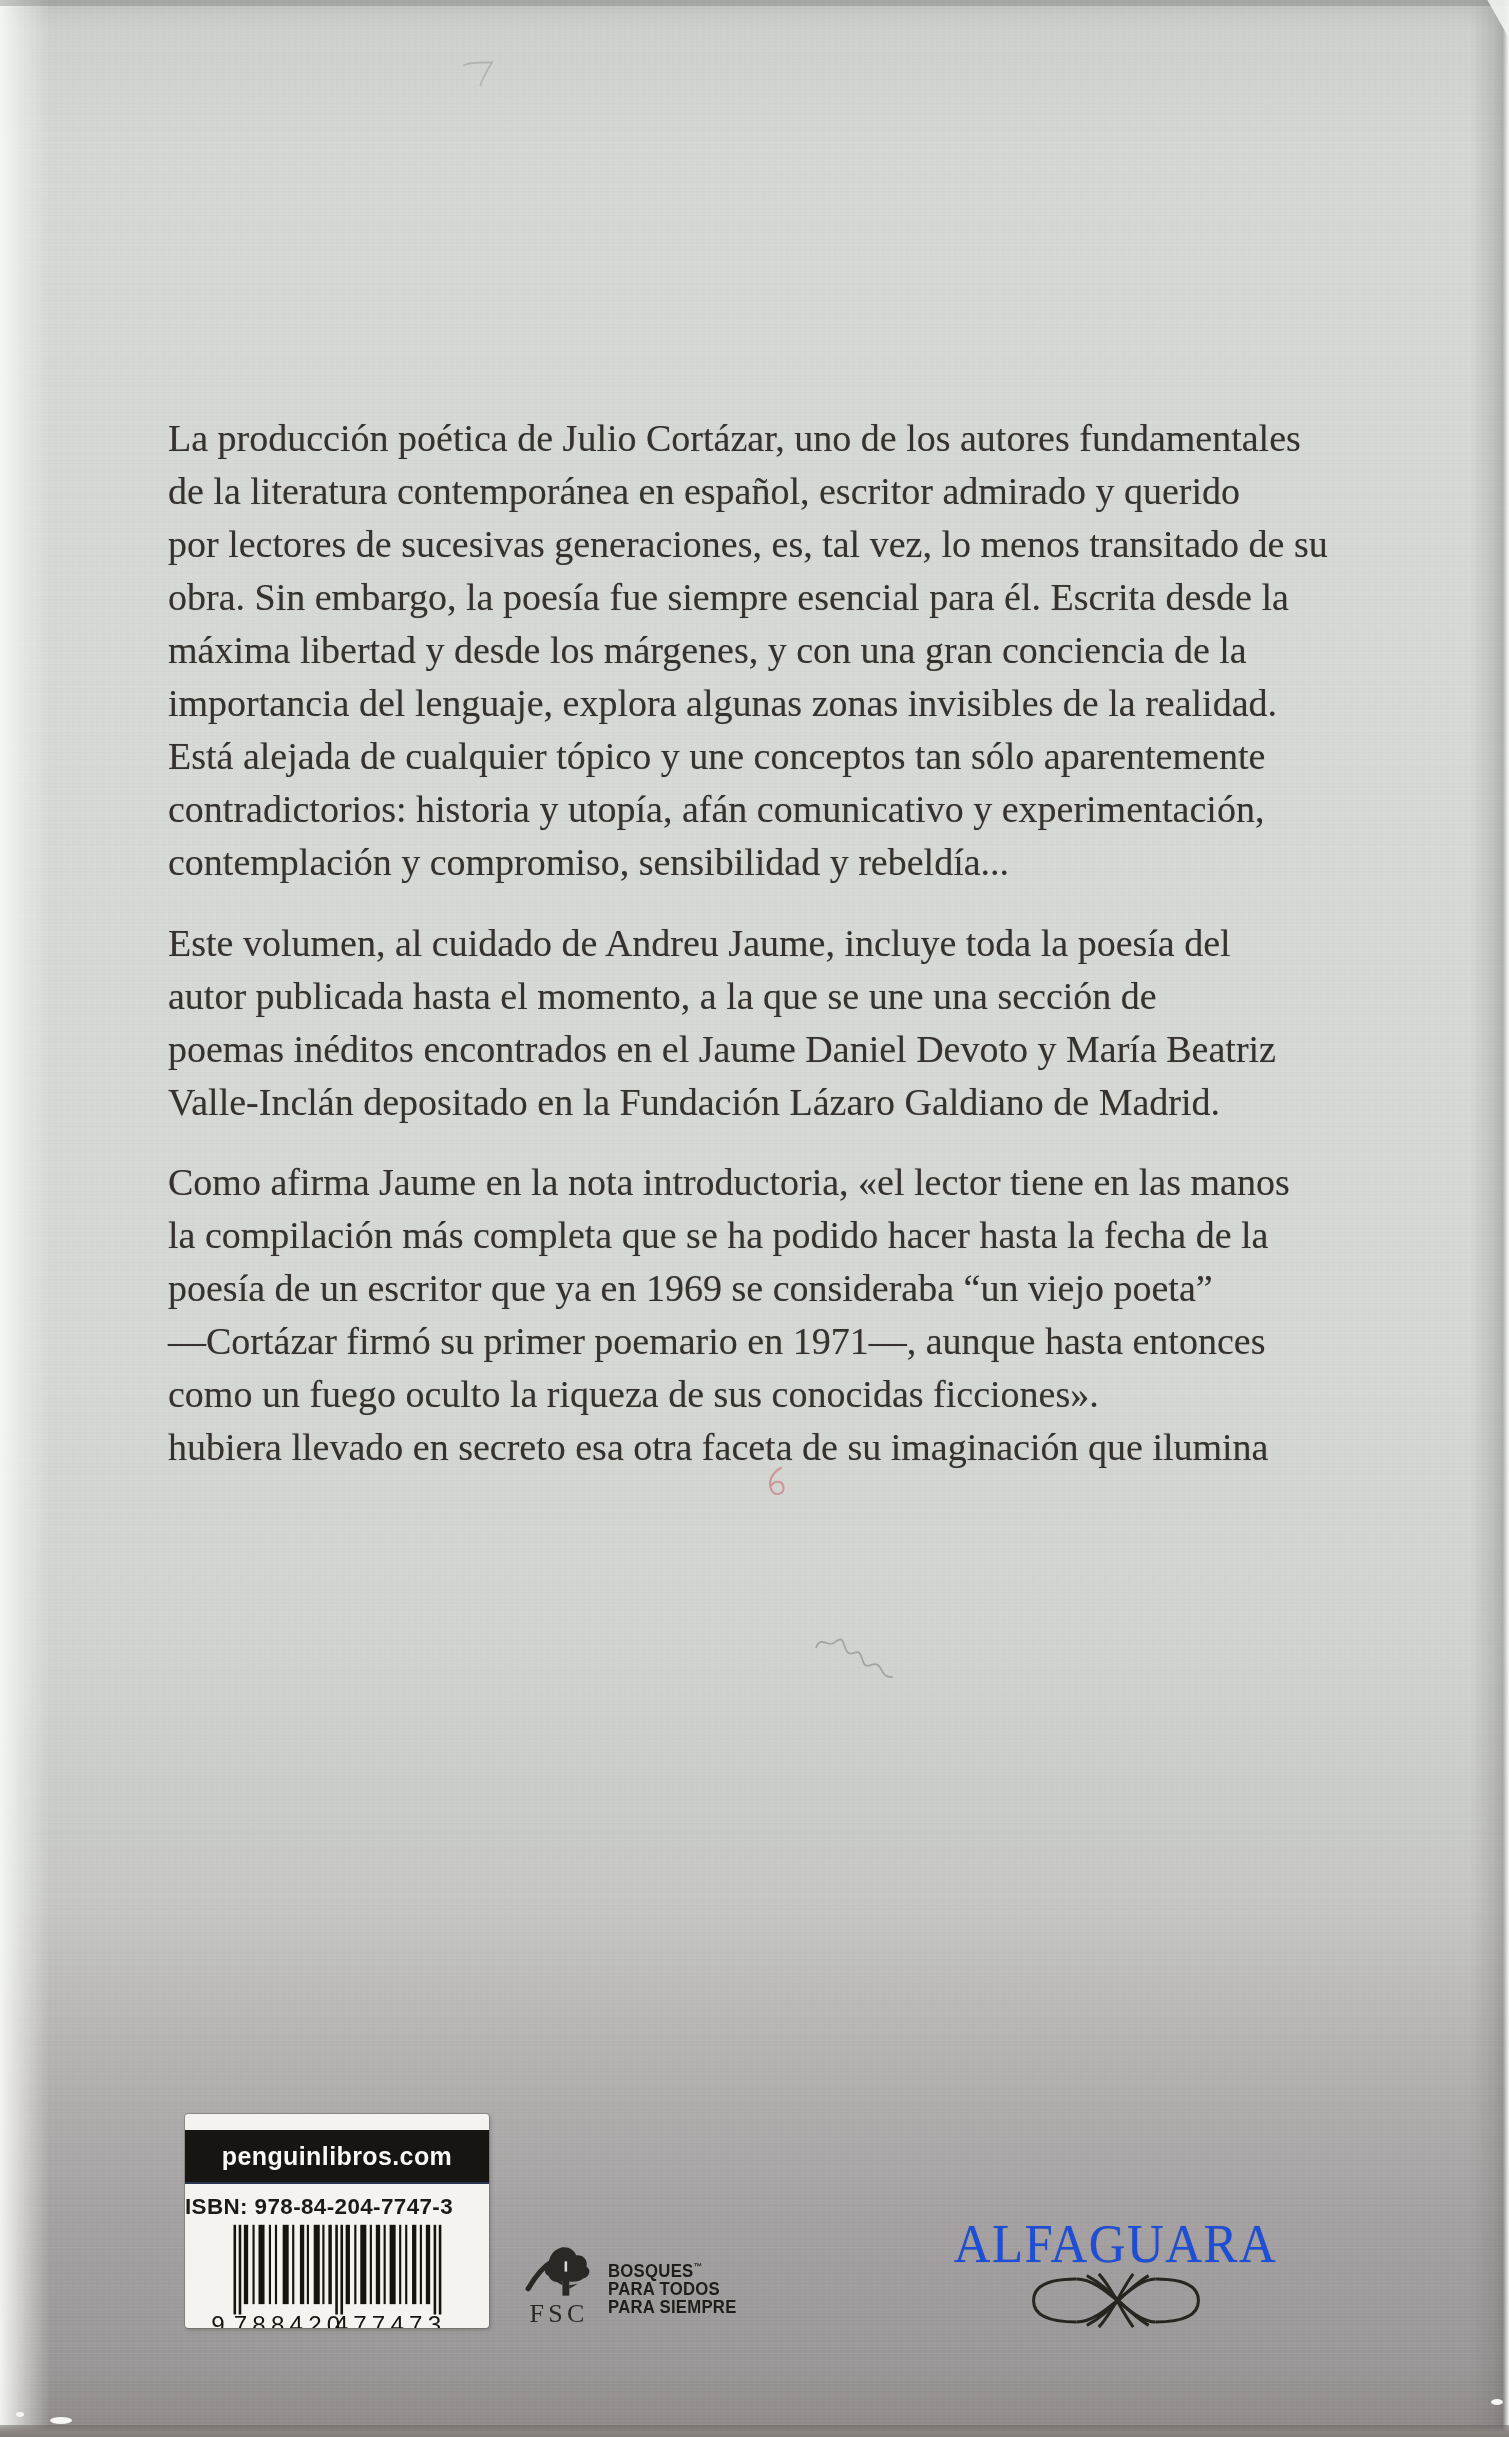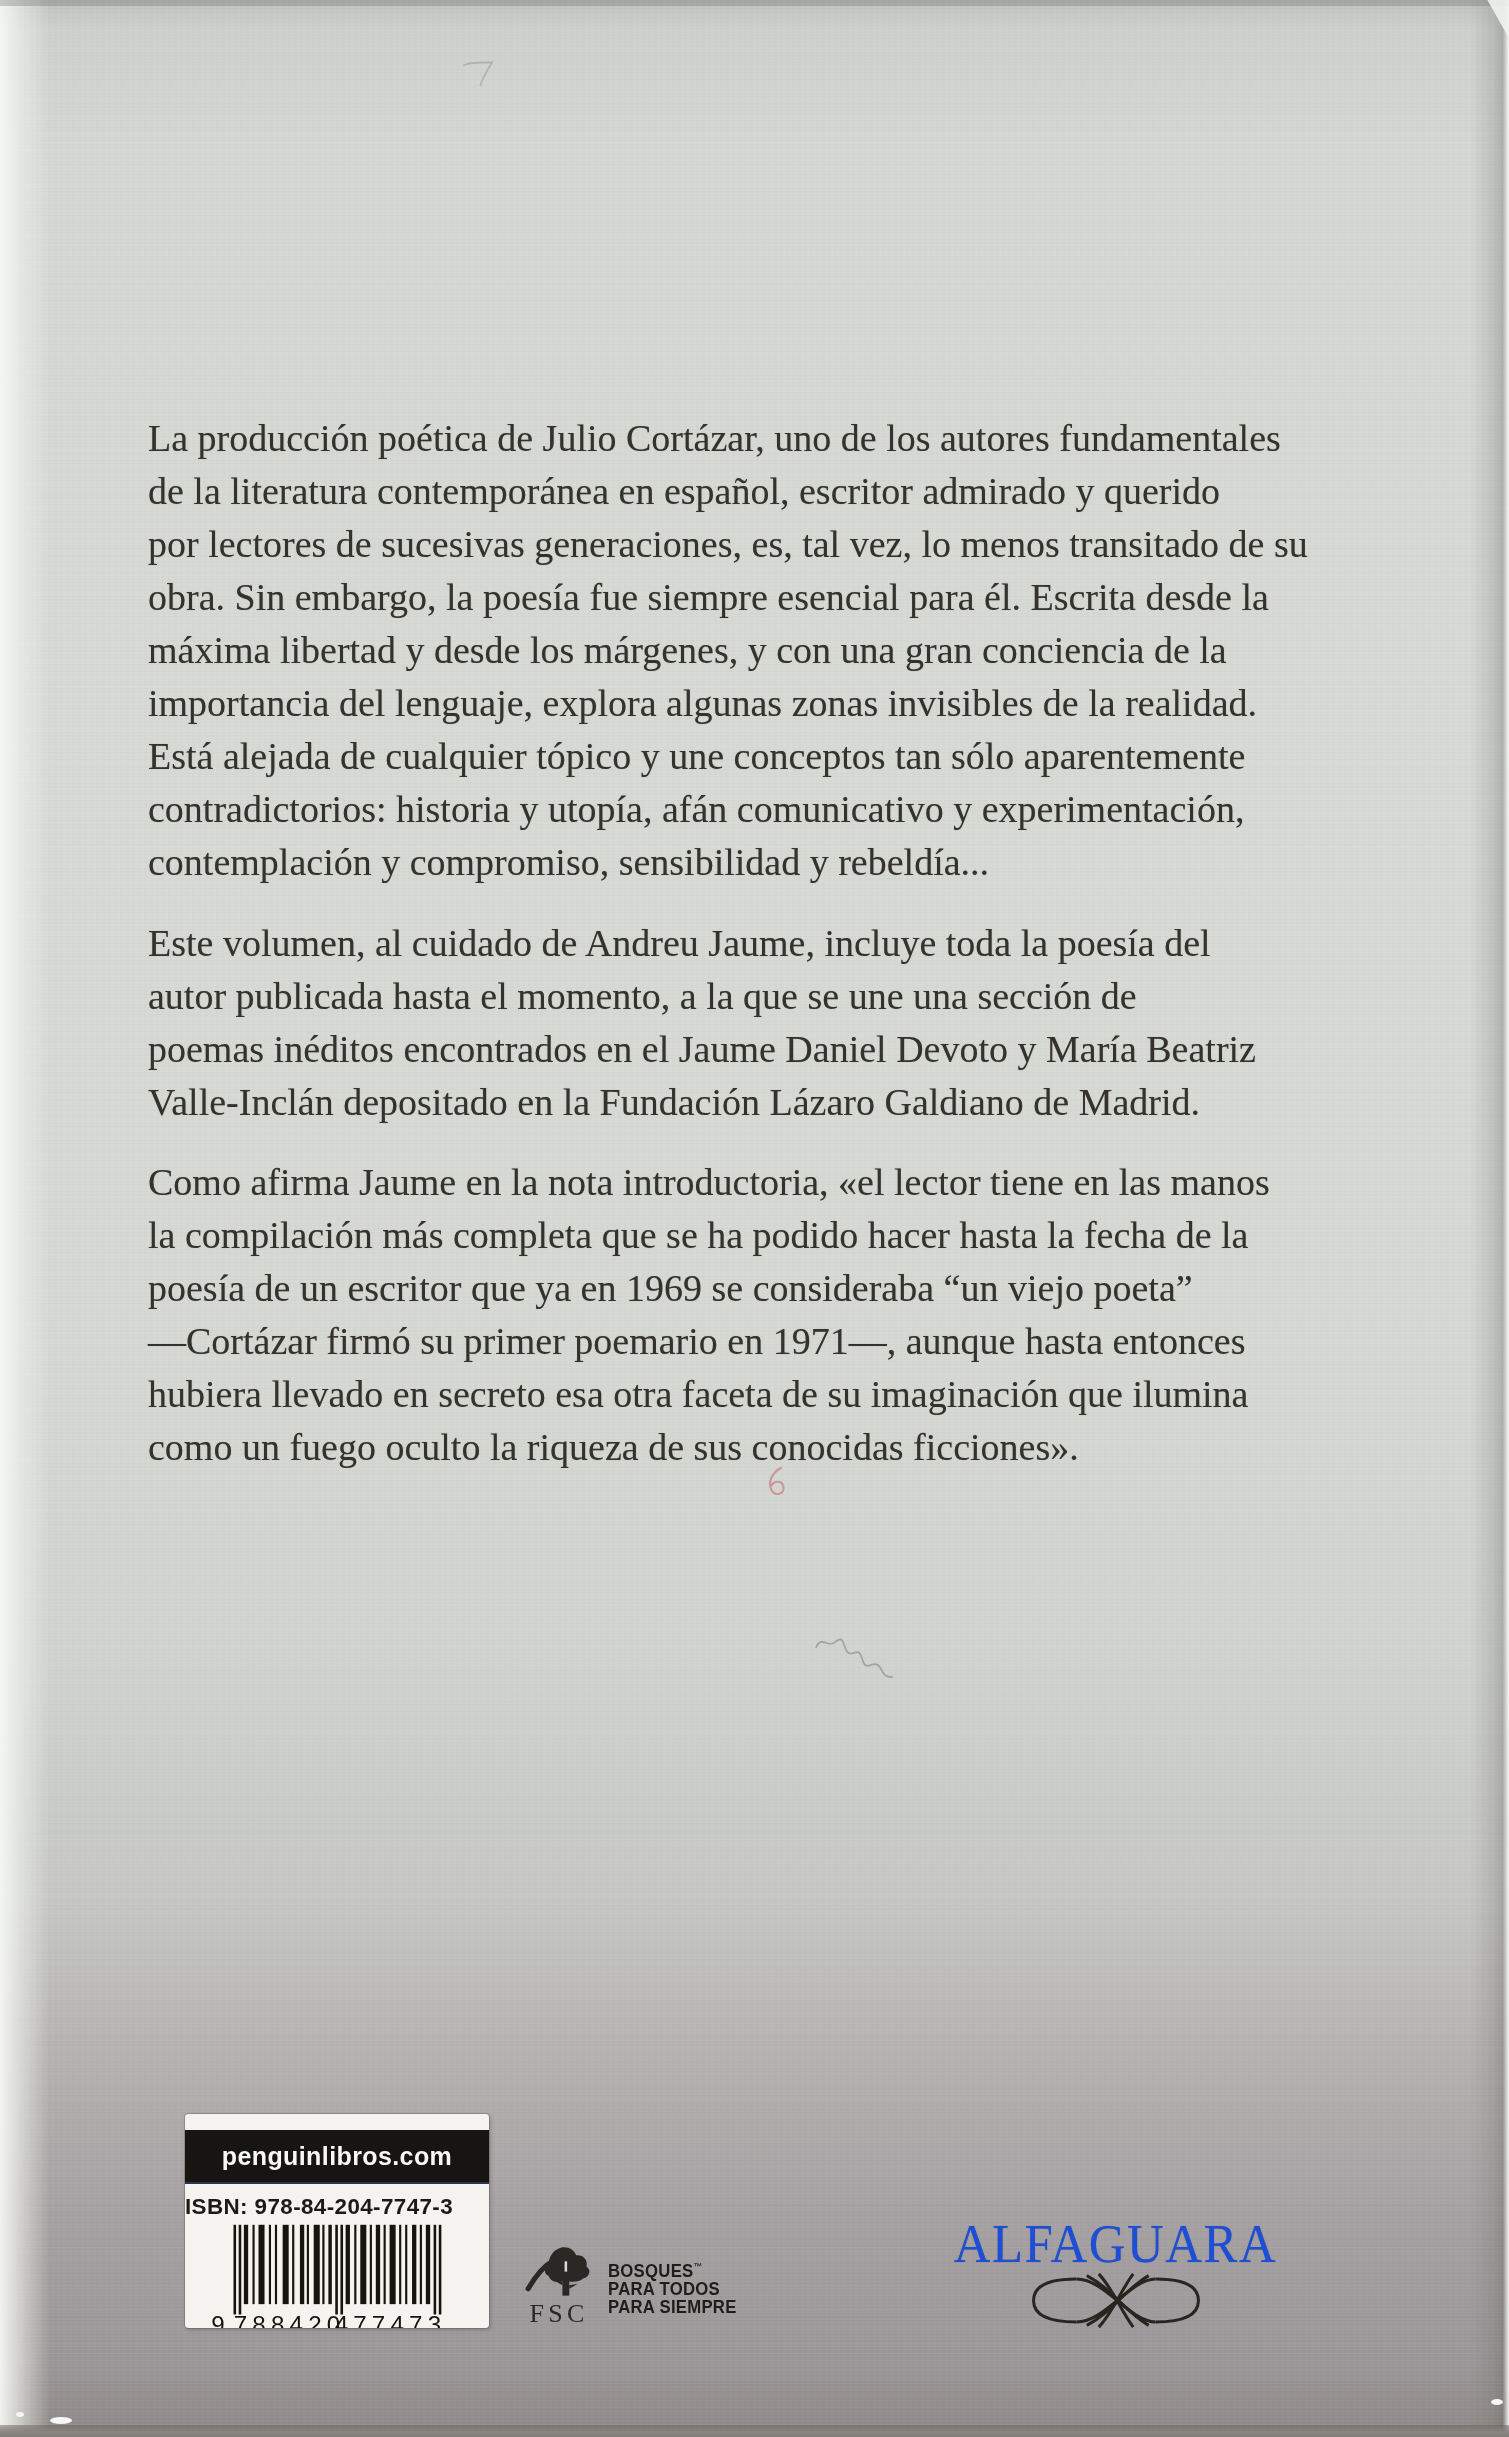--- a/index.html
+++ b/index.html
@@ -29,21 +29,21 @@
     background:linear-gradient(90deg, rgba(246,248,244,.95) 0%, rgba(240,242,238,.55) 45%, rgba(240,242,238,0) 100%);}
   .edge-right{position:absolute;right:0;top:0;bottom:0;width:40px;
     background:linear-gradient(90deg, rgba(110,108,106,0) 0%, rgba(110,108,106,.22) 60%, rgba(90,88,86,.30) 82%, rgba(248,249,246,.85) 96%, rgba(252,252,250,.95) 100%);}
   .edge-top{position:absolute;left:0;top:0;right:0;height:6px;background:rgba(115,117,113,.35);}
   .corner-sliver{position:absolute;top:0;right:0;width:29px;height:40px;background:#f1f3ef;
     clip-path:polygon(100% 0, 22% 0, 100% 100%);opacity:.9;}
   .edge-bottom{position:absolute;left:0;right:0;bottom:0;height:13px;
     background:linear-gradient(180deg, rgba(96,90,86,.45), #8a8481 55%, #827c78 100%);}
   .fleck{position:absolute;background:#f6f7f4;border-radius:50%;}
   
-  .blurb{position:absolute;left:148px;top:412px;width:1259px;
+  .blurb{position:absolute;left:168px;top:412px;width:1259px;
     color:#35322d;font-size:38px;line-height:53px;
     text-shadow:0 0 0.9px rgba(52,50,46,.35);}
   .para{margin:0 0 27.6px 0;}
   .line{white-space:nowrap;}
   
   .barcode-label{position:absolute;left:185px;top:2114px;width:304px;height:214px;
     background:#f4f3ef;border-radius:3.4px;overflow:hidden;
     box-shadow:0 0 0 0.9px rgba(70,68,64,.30), 1.7px 1.7px 3.4px rgba(60,58,55,.25);}
   .label-head{height:52px;background:#171512;border-bottom:2.6px solid #2b3450;
     display:flex;align-items:center;justify-content:center;margin-top:16px;}
@@ -104,22 +104,22 @@
       <div class="line">Este volumen, al cuidado de Andreu Jaume, incluye toda la poesía del</div>
       <div class="line">autor publicada hasta el momento, a la que se une una sección de</div>
       <div class="line">poemas inéditos encontrados en el Jaume Daniel Devoto y María Beatriz</div>
       <div class="line">Valle-Inclán depositado en la Fundación Lázaro Galdiano de Madrid.</div>
     </section>
     <section class="para">
       <div class="line">Como afirma Jaume en la nota introductoria, «el lector tiene en las manos</div>
       <div class="line">la compilación más completa que se ha podido hacer hasta la fecha de la</div>
       <div class="line">poesía de un escritor que ya en 1969 se consideraba “un viejo poeta”</div>
       <div class="line">—Cortázar firmó su primer poemario en 1971—, aunque hasta entonces</div>
+      <div class="line">como un fuego oculto la riqueza de sus conocidas ficciones».</div>
       <div class="line">hubiera llevado en secreto esa otra faceta de su imaginación que ilumina</div>
-      <div class="line">como un fuego oculto la riqueza de sus conocidas ficciones».</div>
     </section>
   </main>
 
   <div class="barcode-label">
     <div class="label-head">
       <span>penguinlibros.com</span>
     </div>
     <div class="label-body">
       <div class="isbn">ISBN: 978-84-204-7747-3</div>
       <svg class="ean-svg" width="276" height="114" viewBox="0 0 320 132">

